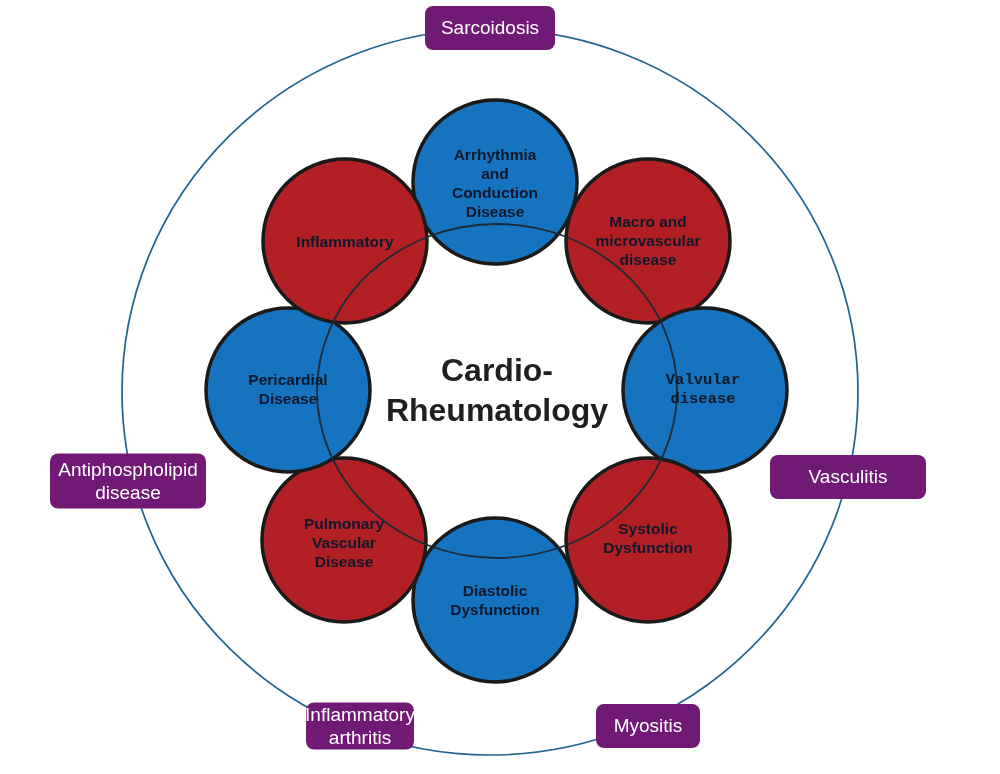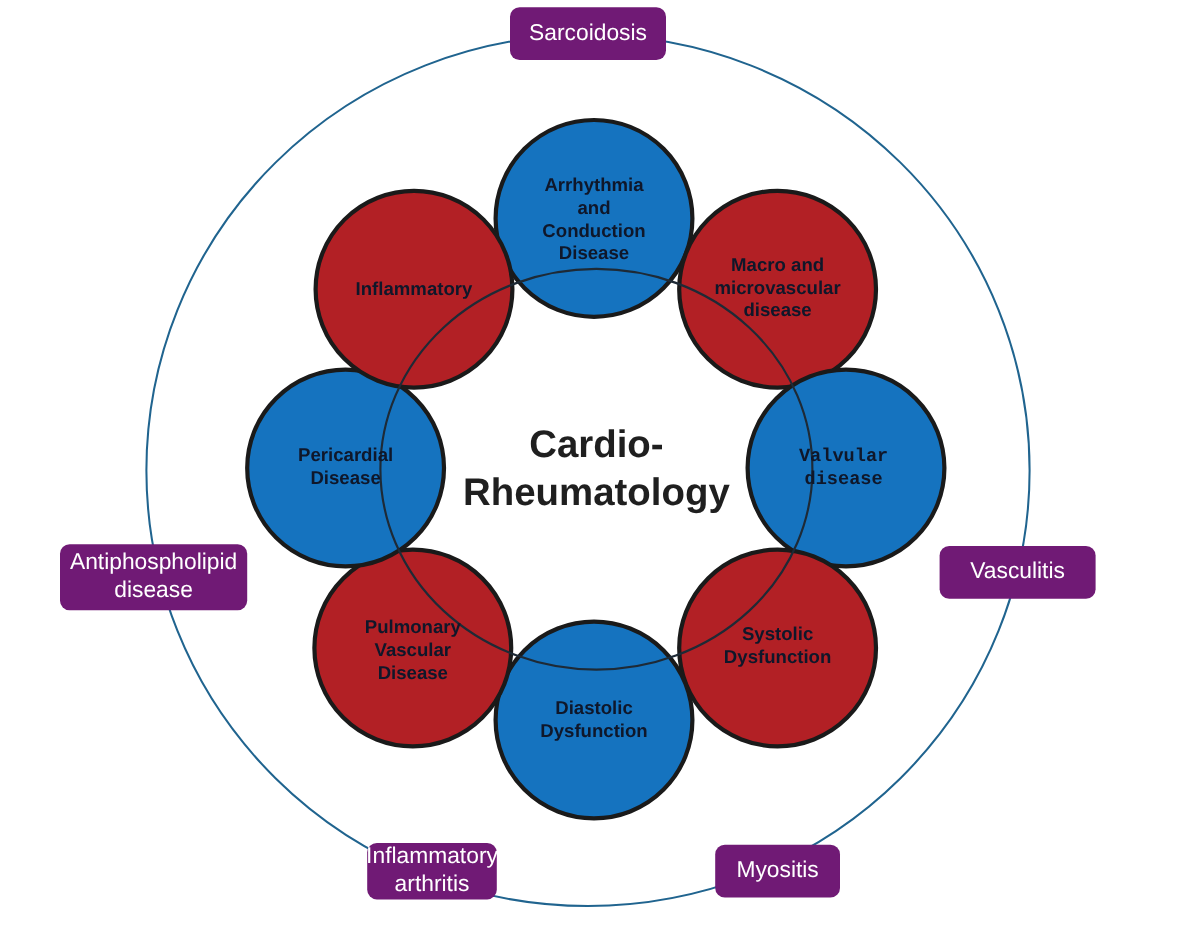--- a/index.html
+++ b/index.html
@@ -91,20 +91,20 @@
   <div class="node-label" style="left:495px; top:601px; width:140px;">Diastolic
 Dysfunction</div>
   <div class="node-label" style="left:344px; top:543px; width:140px;">Pulmonary
 Vascular
 Disease</div>
   <div class="node-label" style="left:288px; top:390px; width:130px;">Pericardial
 Disease</div>
   <div class="node-label" style="left:345px; top:242px; width:150px;">Inflammatory</div>
 
   <div class="pill" style="left:490px; top:28px;  width:130px; height:44px;">Sarcoidosis</div>
-  <div class="pill" style="left:848px; top:477px; width:130px; height:44px;text-align:right;">Vasculitis</div>
+  <div class="pill" style="left:848px; top:477px; width:156px; height:44px;text-align:right;">Vasculitis</div>
   <div class="pill" style="left:648px; top:726px; width:104px; height:44px;">Myositis</div>
   <div class="pill" style="left:328px; top:726px; width:108px; height:47px;margin-left:32px;">Inflammatory
 arthritis</div>
   <div class="pill" style="left:128px; top:481px; width:156px; height:55px;">Antiphospholipid
 disease</div>
 
 </div>
 
 </body></html>

